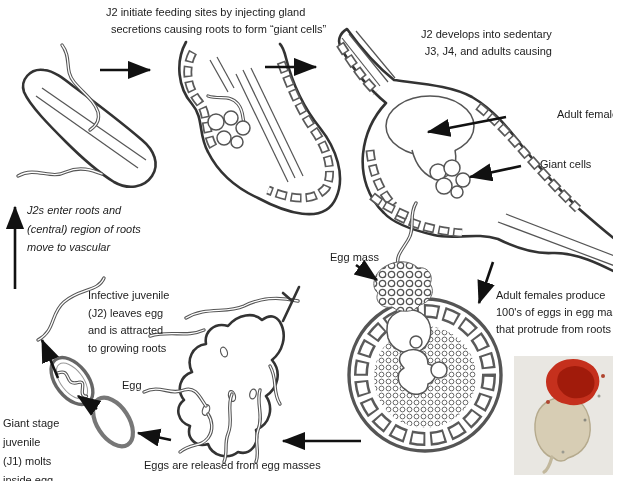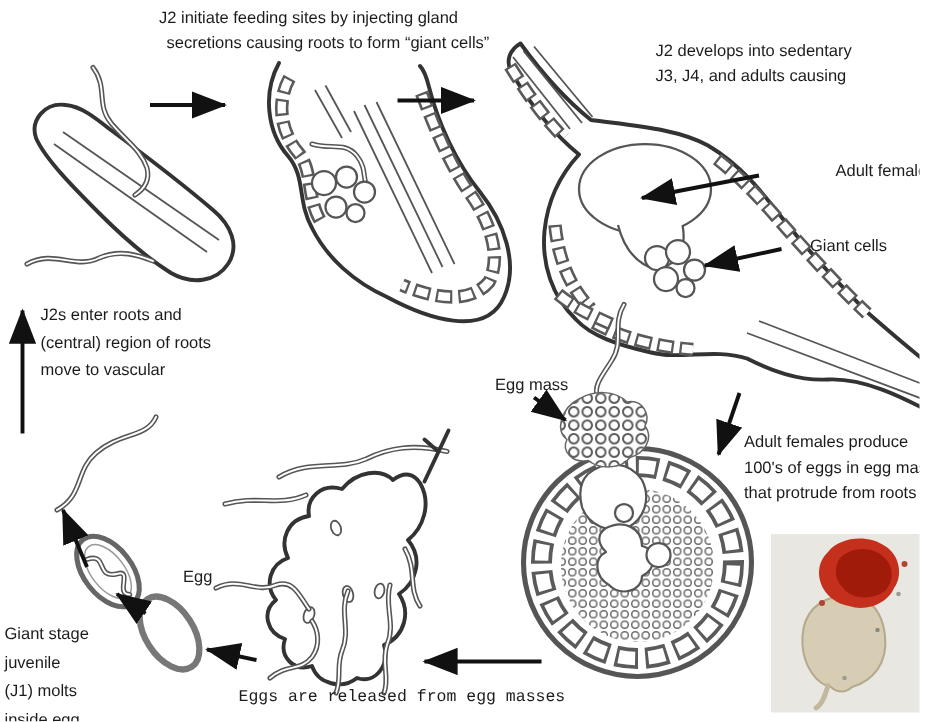--- a/index.html
+++ b/index.html
@@ -180,39 +180,45 @@
     <circle cx="563" cy="452" r="1.5" fill="#9a9a90"></circle>
     <circle cx="599" cy="396" r="1.5" fill="#9a9a90"></circle>
   </g>
 </svg>
 
   <div class="lbl" style="left:106px;top:4px;">
     <div>J2 initiate feeding sites by injecting gland</div>
     <div style="padding-left:5px">secretions causing roots to form “giant cells”</div>
   </div>
 
-  <div class="lbl" style="left:437px;top:26px;line-height:16.5px;">
+  <div class="lbl" style="left:421px;top:26px;line-height:16.5px;text-align:right;">
     <div>J2 develops into sedentary</div>
     <div>J3, J4, and adults causing</div>
   </div>
 
   <div class="lbl" style="left:509px;top:106px;margin-left:48px;">
     <div>Adult female</div>
   </div>
 
   <div class="lbl" style="left:504px;top:156px;margin-left:36px;">
     <div>Giant cells</div>
   </div>
 
-  <div class="lbl" style="left:27px;top:201px;line-height:18.5px;">
+  <div class="lbl" style="left:27px;top:201px;line-height:18.5px;font-style:italic;">
     <div>J2s enter roots and</div>
     <div>(central) region of roots</div>
     <div>move to vascular</div>
   </div>
 
+  <div class="lbl" style="left:88px;top:287px;line-height:17.5px;">
+    <div>Infective juvenile</div>
+    <div>(J2) leaves egg</div>
+    <div>and is attracted</div>
+    <div>to growing roots</div>
+  </div>
 
   <div class="lbl" style="left:122px;top:377px;">
     <div>Egg</div>
   </div>
 
   <div class="lbl" style="left:3px;top:414px;line-height:19px;">
     <div>Giant stage</div>
     <div>juvenile</div>
     <div>(J1) molts</div>
     <div>inside egg</div>
@@ -221,17 +227,17 @@
   <div class="lbl" style="left:330px;top:249px;">
     <div>Egg mass</div>
   </div>
 
   <div class="lbl" style="left:496px;top:287px;">
     <div>Adult females produce</div>
     <div>100's of eggs in egg masses</div>
     <div>that protrude from roots</div>
   </div>
 
-  <div class="lbl" style="left:159px;top:457px;font-family:Liberation Mono, monospace;">
+  <div class="lbl" style="left:144px;top:457px;">
     <div>Eggs are released from egg masses</div>
   </div>
 
 </div>
 
 </body></html>

